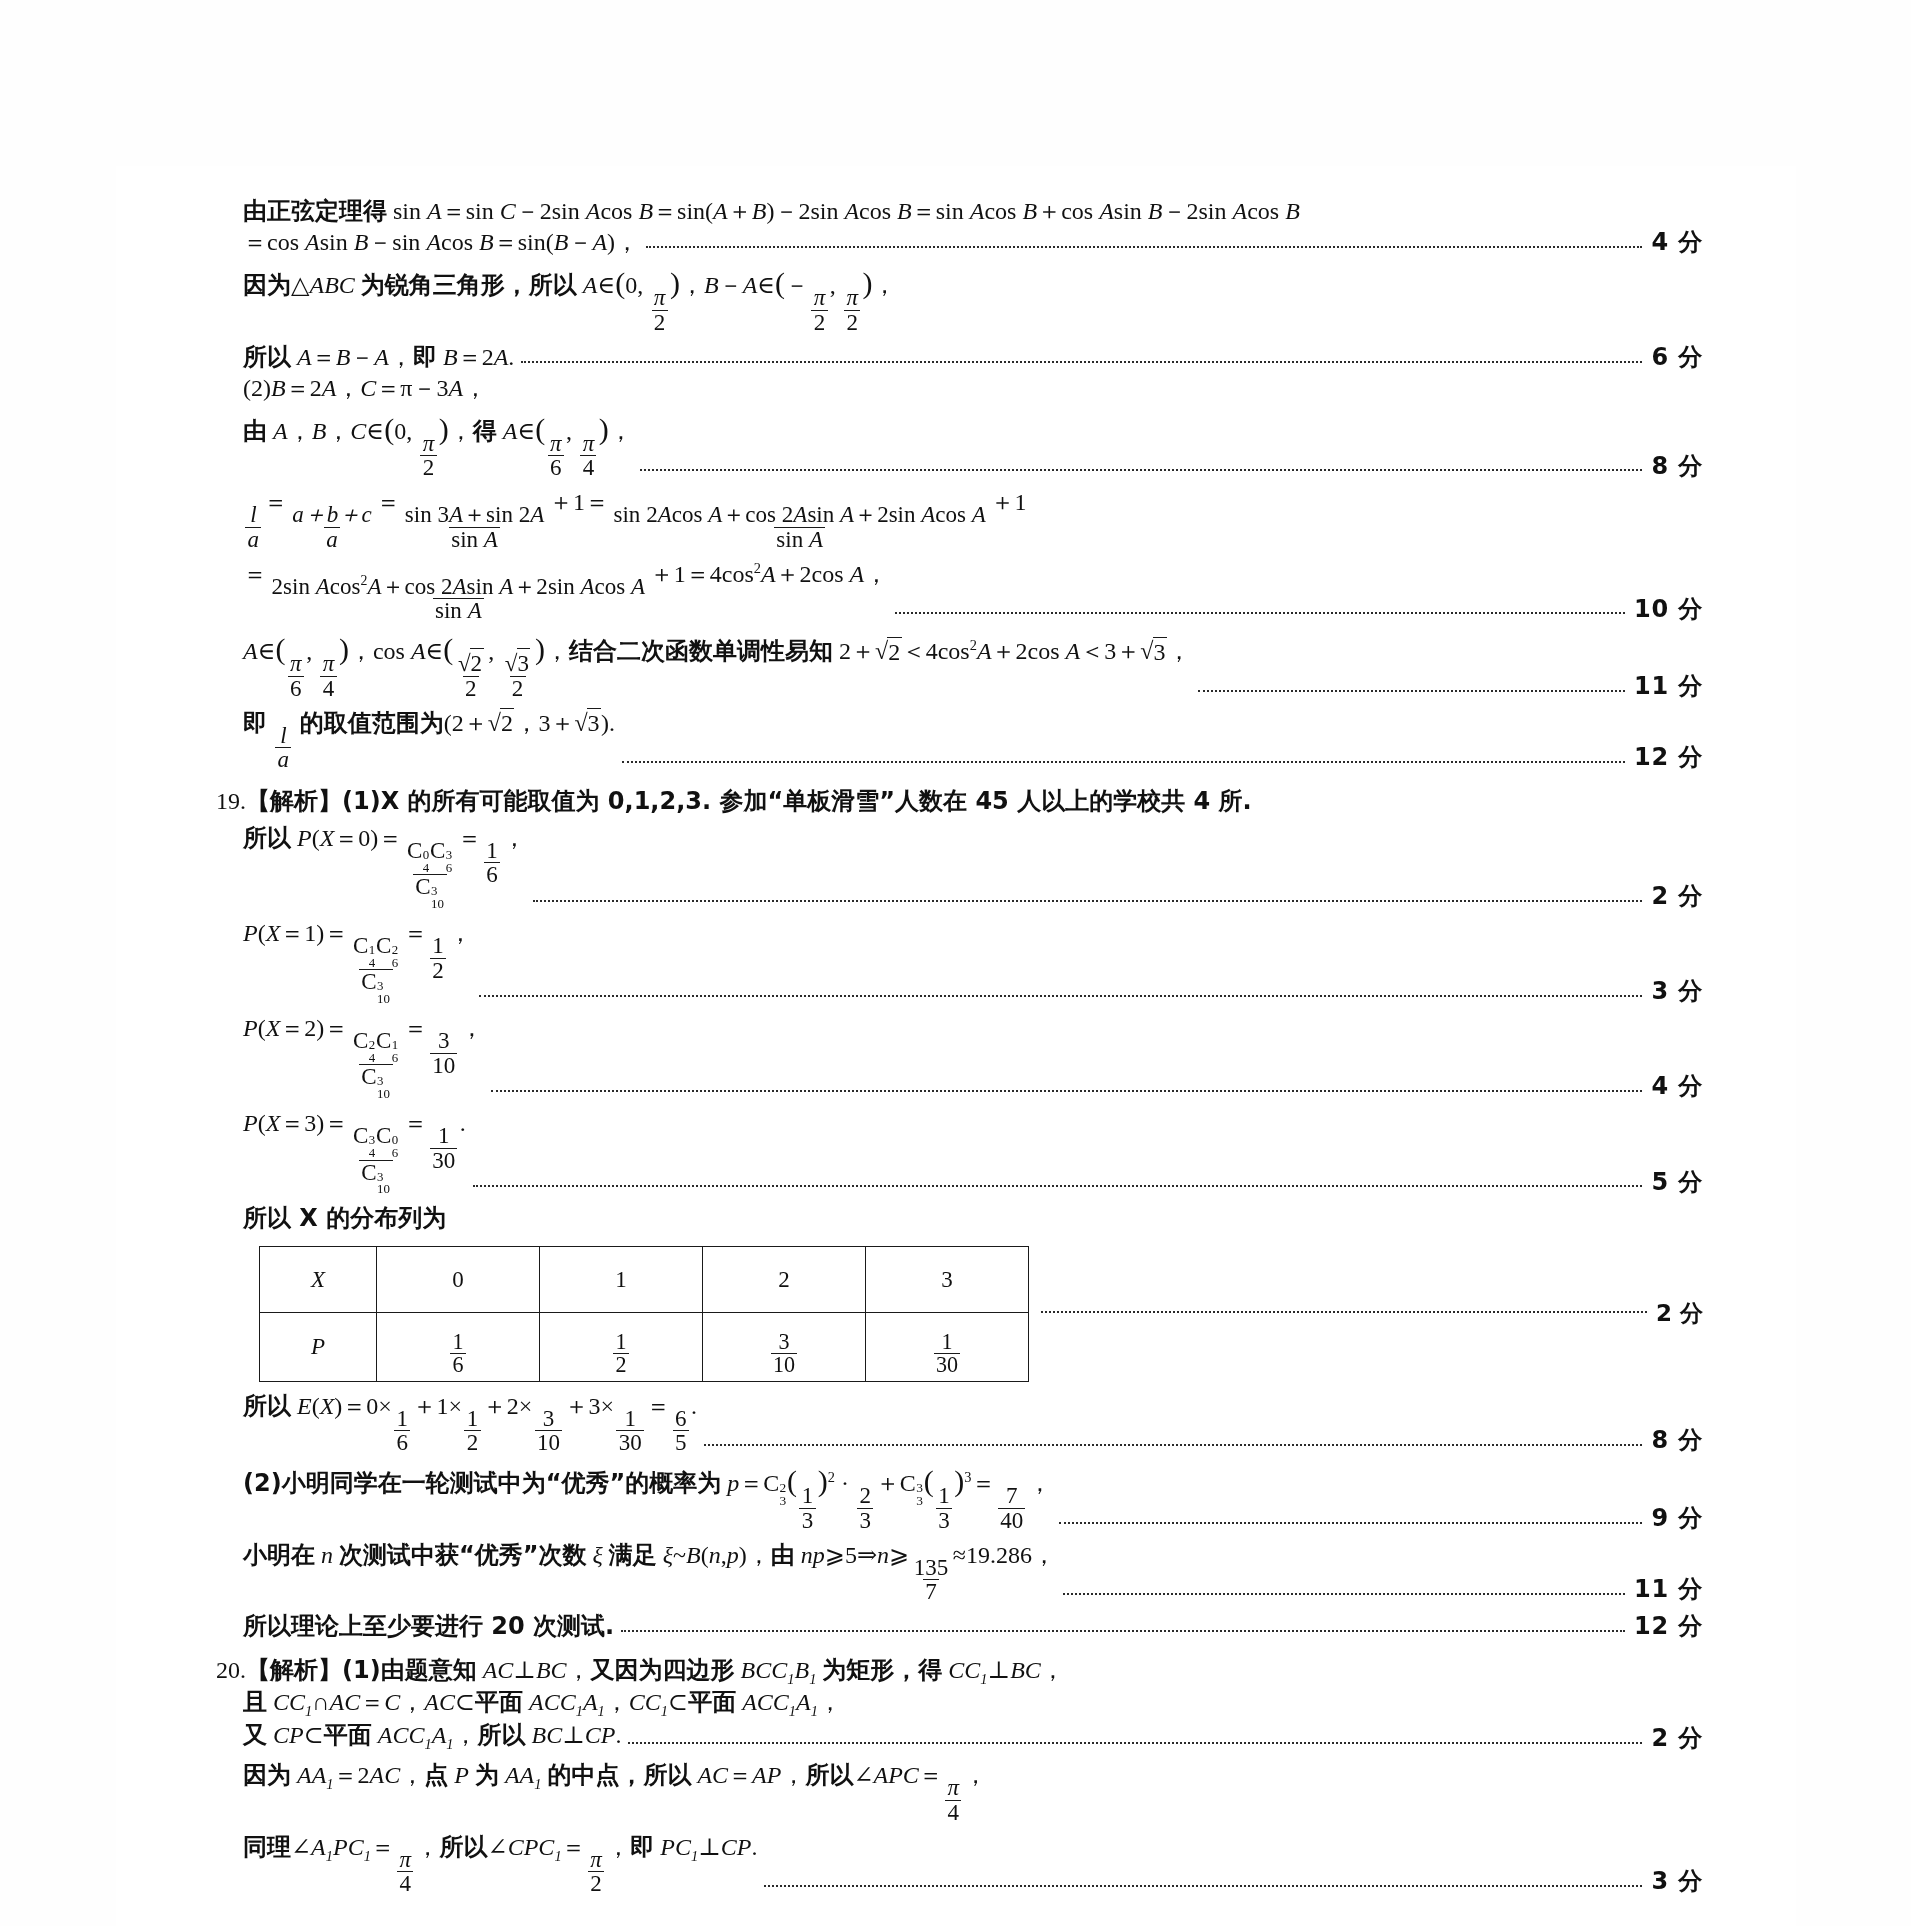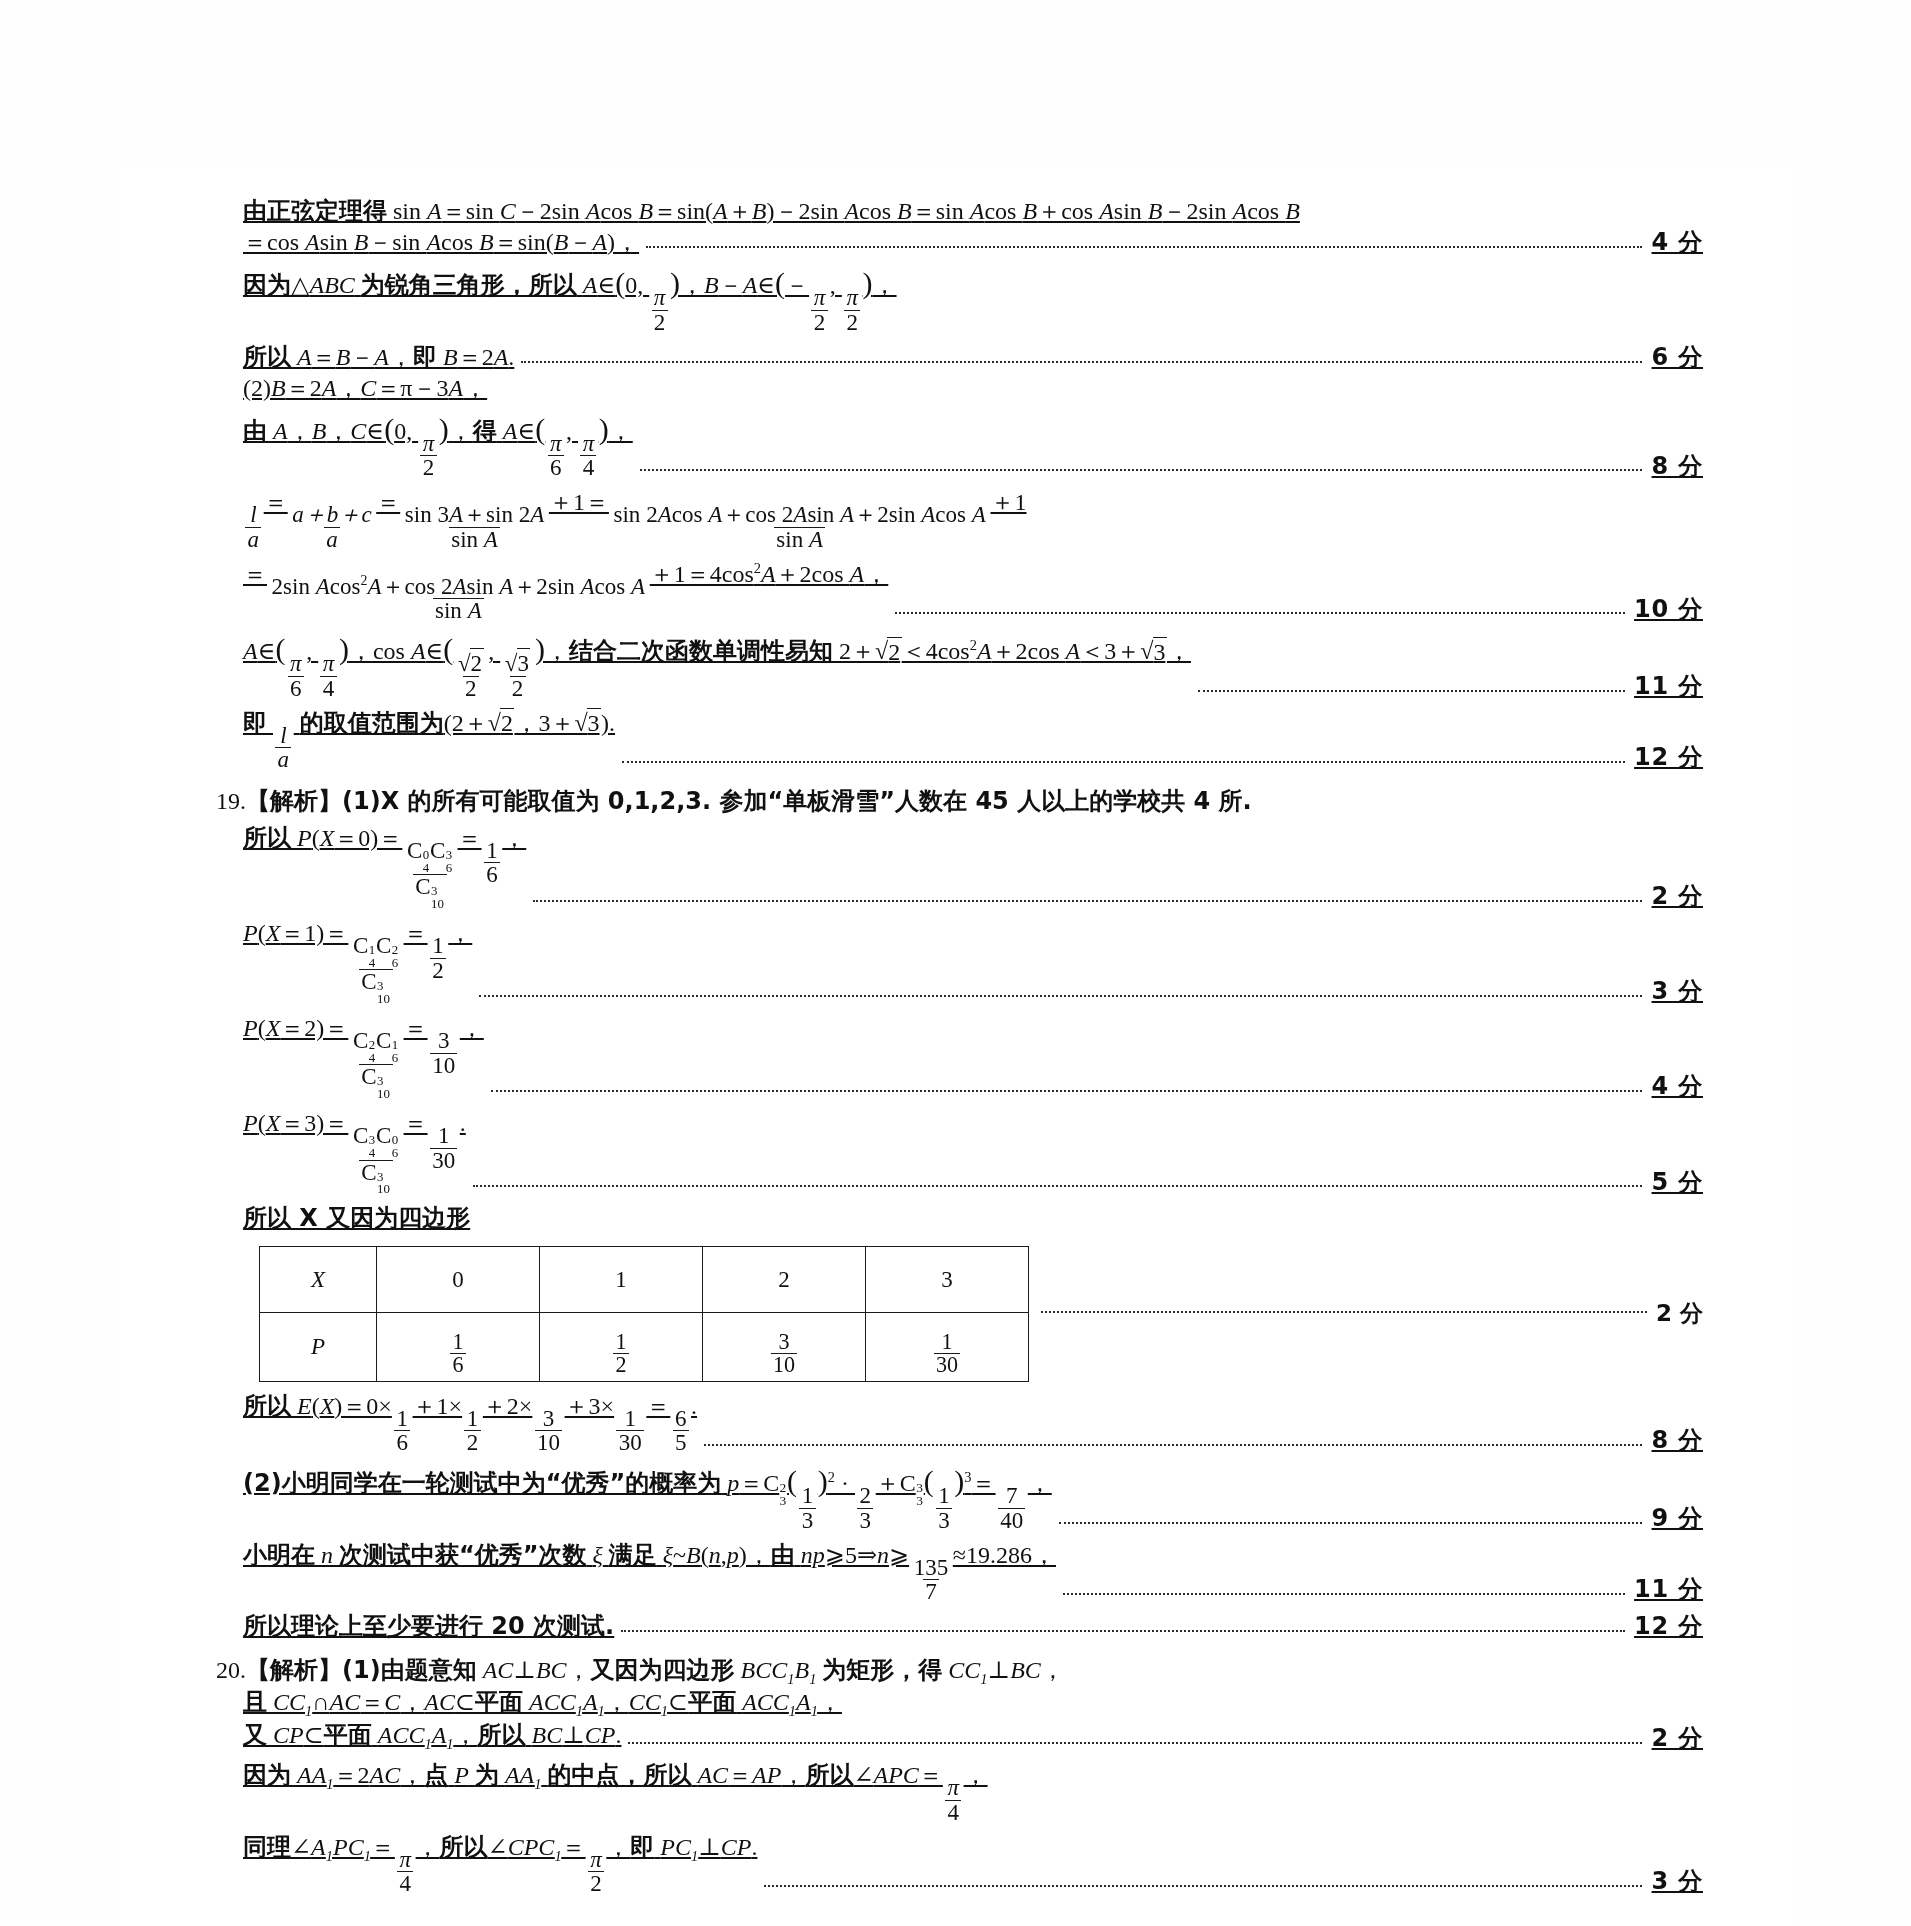--- a/index.html
+++ b/index.html
@@ -49,21 +49,21 @@
   }
   .ln .mark{
     flex:0 0 auto;
     font-size:24px;
     letter-spacing:0.8px;
     padding-left:3.9px;
   }
   .ln.nolead .lead{border-bottom:none;}
 
   .indent0{margin-left:0px;}
-  .indent1{margin-left:27px;text-decoration:underline;}
+  .indent1{margin-left:27px;}
 
   .tight{margin-bottom:0.8px;}
   .gapTop{margin-top:8.5px;}
   .gapBig{margin-top:15.4px;}
 
   
   .cjk{font-family:"DejaVu Sans","Liberation Sans",sans-serif;font-weight:600;}
   .it{font-style:italic;}
   .frac{
     display:inline-flex;
@@ -348,21 +348,21 @@
             </span>＝<span class="frac">
               <span class="num">1</span>
               <span class="den">30</span>
             </span>.
         </span>
         <span class="lead"></span>
         <span class="mark cjk">5 分</span>
       </div>
 
       <div class="ln indent1 nolead gapTop">
-        <span class="body cjk">所以 X 又因为四边形</span>
+        <span class="body cjk">所以 X 的分布列为</span>
         <span class="lead"></span>
       </div>
 
       <div class="tblwrap">
         <table class="dist">
           <tbody>
               <tr>
             <td class="hd it">X</td>
             <td class="cl">0</td>
             <td class="cl">1</td>

